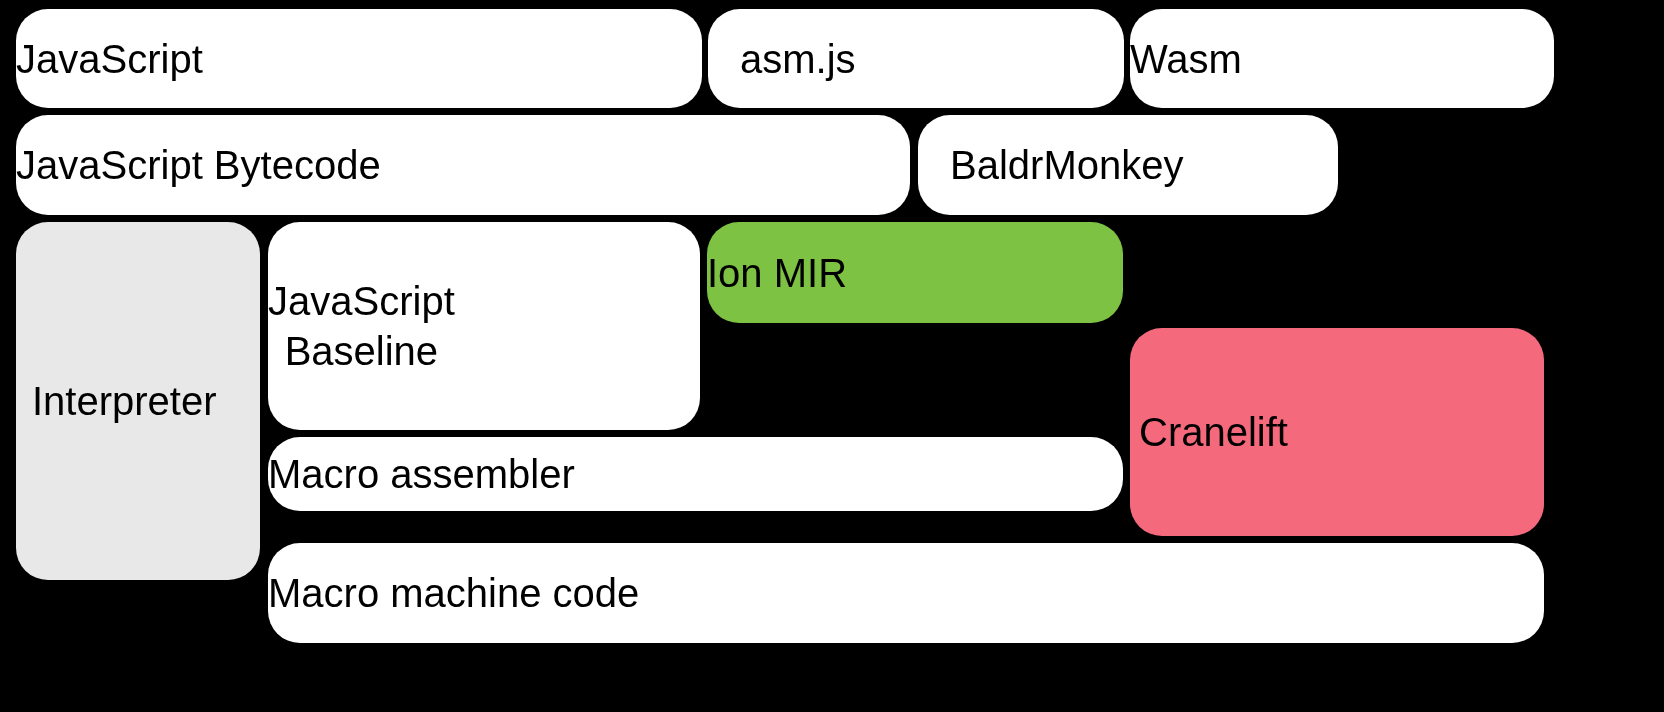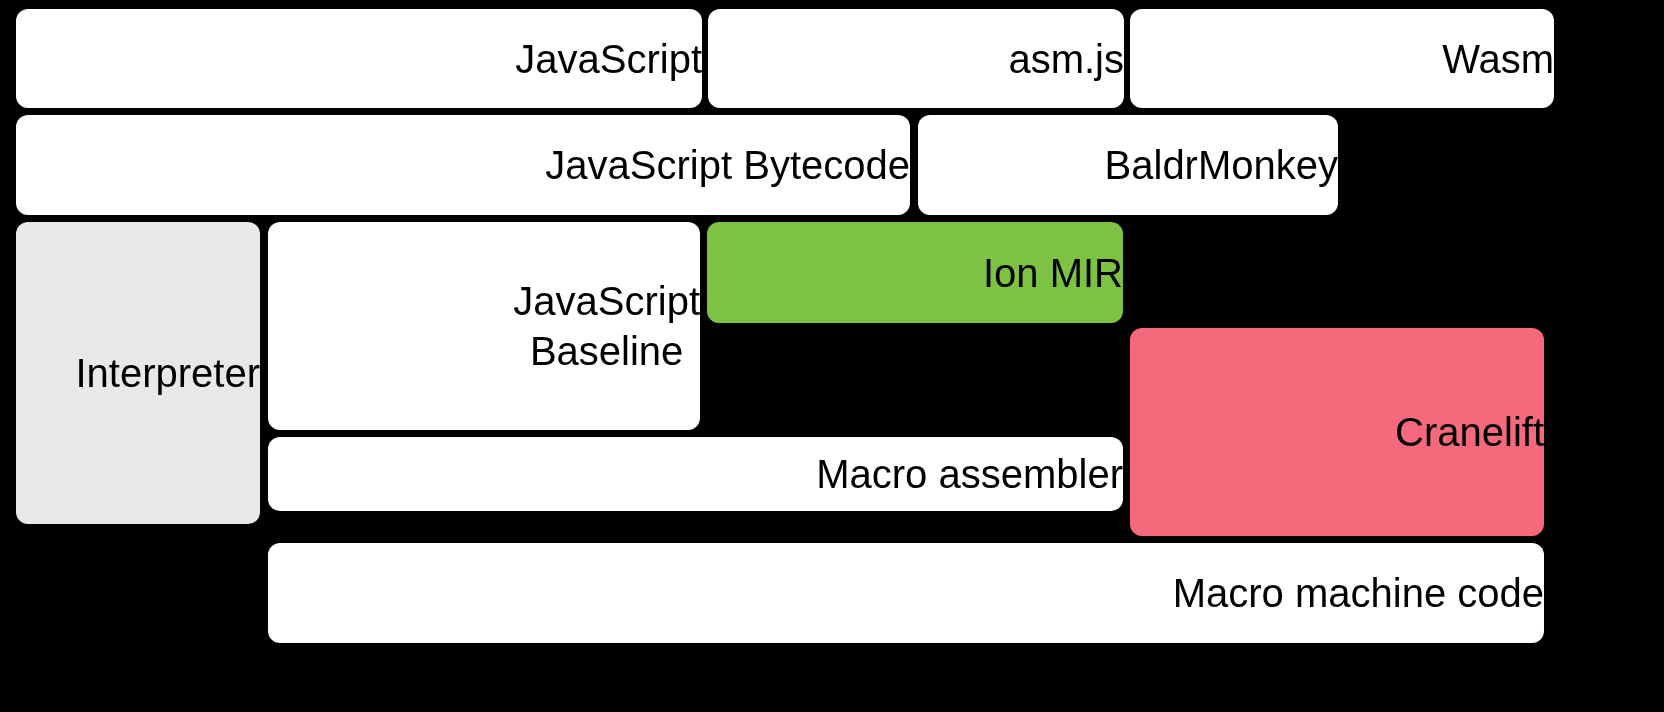--- a/index.html
+++ b/index.html
@@ -11,41 +11,41 @@
     position: relative;
     width: 1664px;
     height: 712px;
     background: #000000;
     font-family: "Liberation Sans", sans-serif;
     overflow: hidden;
   }
   .box {
     position: absolute;
     background: #ffffff;
-    border-radius: 12px;
+    border-radius: 32px;
     display: flex;
     align-items: center;
-    justify-content: flex-end;
+    justify-content: flex-start;
     box-sizing: border-box;
   }
   .label {
     font-size: 40px;
     color: #000000;
     text-align: center;
     line-height: 1.25;
     white-space: pre-line;
   }
 
   
   .b-javascript   { left: 16px;   top: 9px;   width: 686px;  height: 99px;  }
   .b-asmjs        { left: 708px;  top: 9px;   width: 416px;  height: 99px; padding-left: 32px;  }
   .b-wasm         { left: 1130px; top: 9px;   width: 424px;  height: 99px;  }
   .b-bytecode     { left: 16px;   top: 115px; width: 894px;  height: 100px; }
   .b-baldrmonkey  { left: 918px;  top: 115px; width: 420px;  height: 100px; padding-left: 32px; }
-  .b-interpreter  { left: 16px;   top: 222px; width: 244px;  height: 302px; }
+  .b-interpreter  { left: 16px;   top: 222px; width: 244px;  height: 358px; padding-left: 16px; }
   .b-baseline     { left: 268px;  top: 222px; width: 432px;  height: 208px; }
   .b-ion-mir      { left: 707px;  top: 222px; width: 416px;  height: 101px; }
   .b-ion-lir      { left: 707px;  top: 330px; width: 416px;  height: 100px; }
   .b-cranelift    { left: 1130px; top: 328px; width: 414px;  height: 208px; }
   .b-macro        { left: 268px;  top: 437px; width: 855px;  height: 74px;  }
   .b-native       { left: 268px;  top: 543px; width: 1276px; height: 100px; }
 </style>
 </head>
 <body>
 

